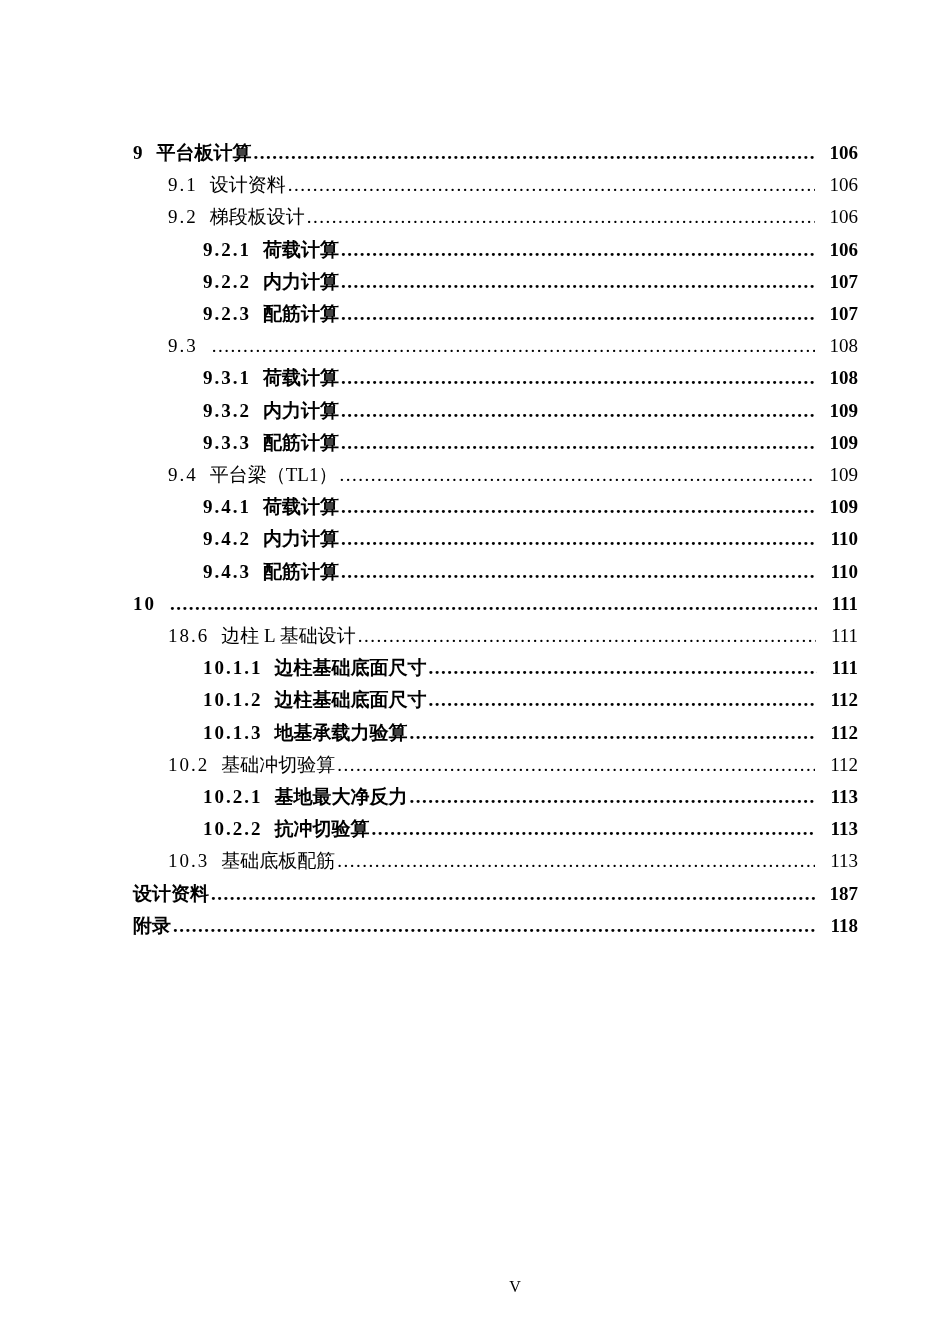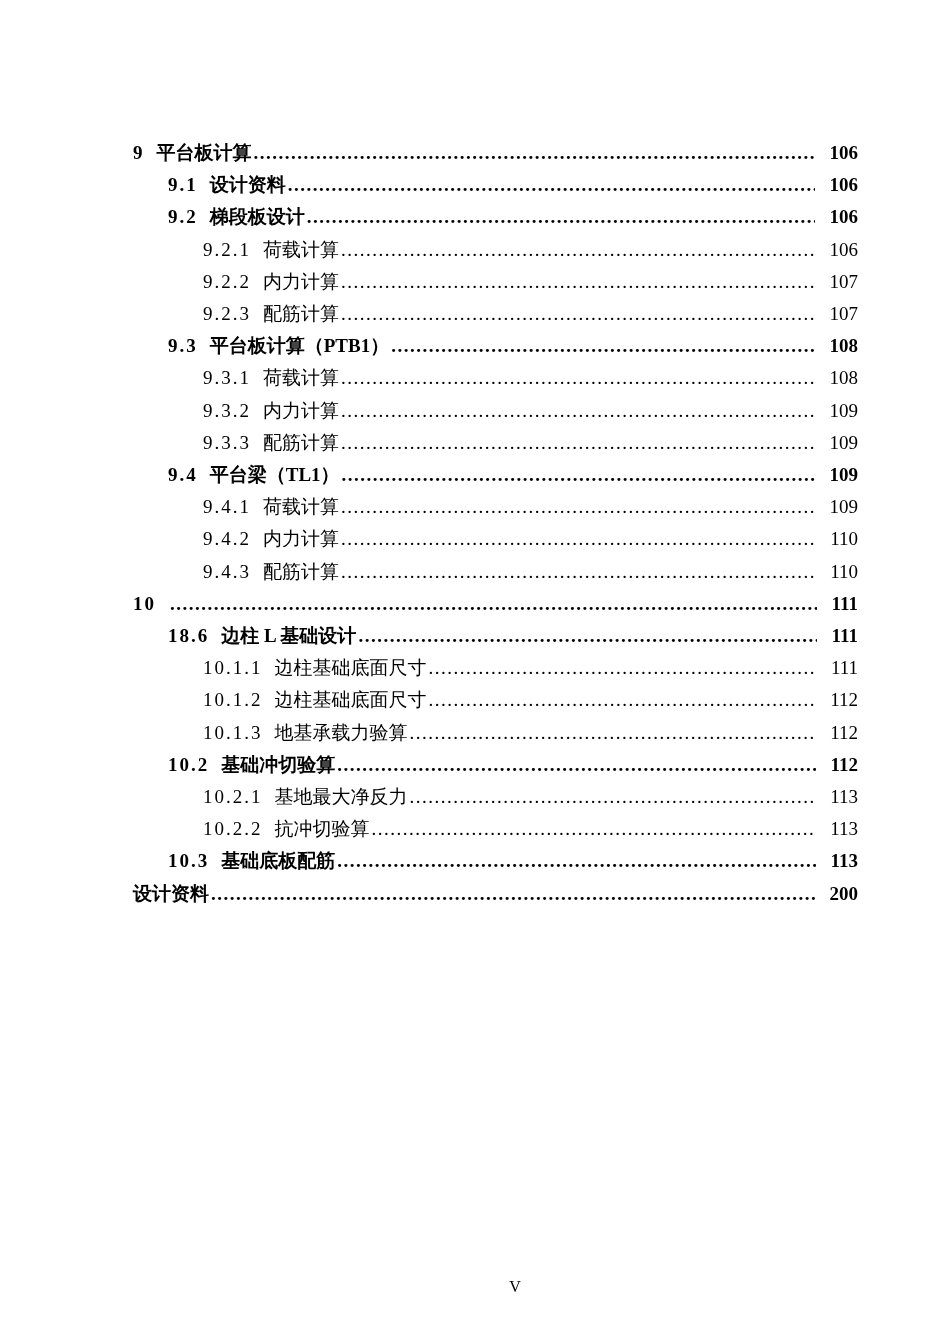--- a/index.html
+++ b/index.html
@@ -23,22 +23,22 @@
     width: 725px;
     font-size: 19px;
     line-height: 32.2px;
   }
   .toc-row {
     display: flex;
     align-items: baseline;
     white-space: nowrap;
     cursor: pointer;
   }
-  .toc-row.lvl2 { padding-left: 35px; font-weight: bold; }
-  .toc-row.lvl3 { padding-left: 70px; }
+  .toc-row.lvl2 { padding-left: 35px; }
+  .toc-row.lvl3 { padding-left: 70px; font-weight: bold; }
   .toc-row.bold { font-weight: 700; }
   .num {
     flex: 0 0 auto;
     letter-spacing: 2px;
     margin-right: 12px;
     white-space: pre;
   }
   .num:empty { display: none; margin-right: 0; }
   .title {
     flex: 0 0 auto;
@@ -104,21 +104,20 @@
     <span class="pagenum">107</span>
   </div>
       <div class="toc-row lvl3">
     <span class="num">9.2.3</span>
     <span class="title">配筋计算</span>
     <span class="leader"></span>
     <span class="pagenum">107</span>
   </div>
       <div class="toc-row lvl2">
     <span class="num">9.3</span>
-    <span class="title">平台板计算（PTB1）</span>
     <span class="leader"></span>
     <span class="pagenum">108</span>
   </div>
       <div class="toc-row lvl3">
     <span class="num">9.3.1</span>
     <span class="title">荷载计算</span>
     <span class="leader"></span>
     <span class="pagenum">108</span>
   </div>
       <div class="toc-row lvl3">
@@ -207,19 +206,25 @@
       <div class="toc-row lvl2">
     <span class="num">10.3</span>
     <span class="title">基础底板配筋</span>
     <span class="leader"></span>
     <span class="pagenum">113</span>
   </div>
       <div class="toc-row lvl1 bold">
 
     <span class="title">设计资料</span>
     <span class="leader"></span>
-    <span class="pagenum">200</span>
+    <span class="pagenum">187</span>
+  </div>
+      <div class="toc-row lvl1 bold">
+
+    <span class="title">附录</span>
+    <span class="leader"></span>
+    <span class="pagenum">118</span>
   </div>
     </nav>
   <div class="footer">
     <span>V</span>
   </div>
 </div>
 
 </body></html>

